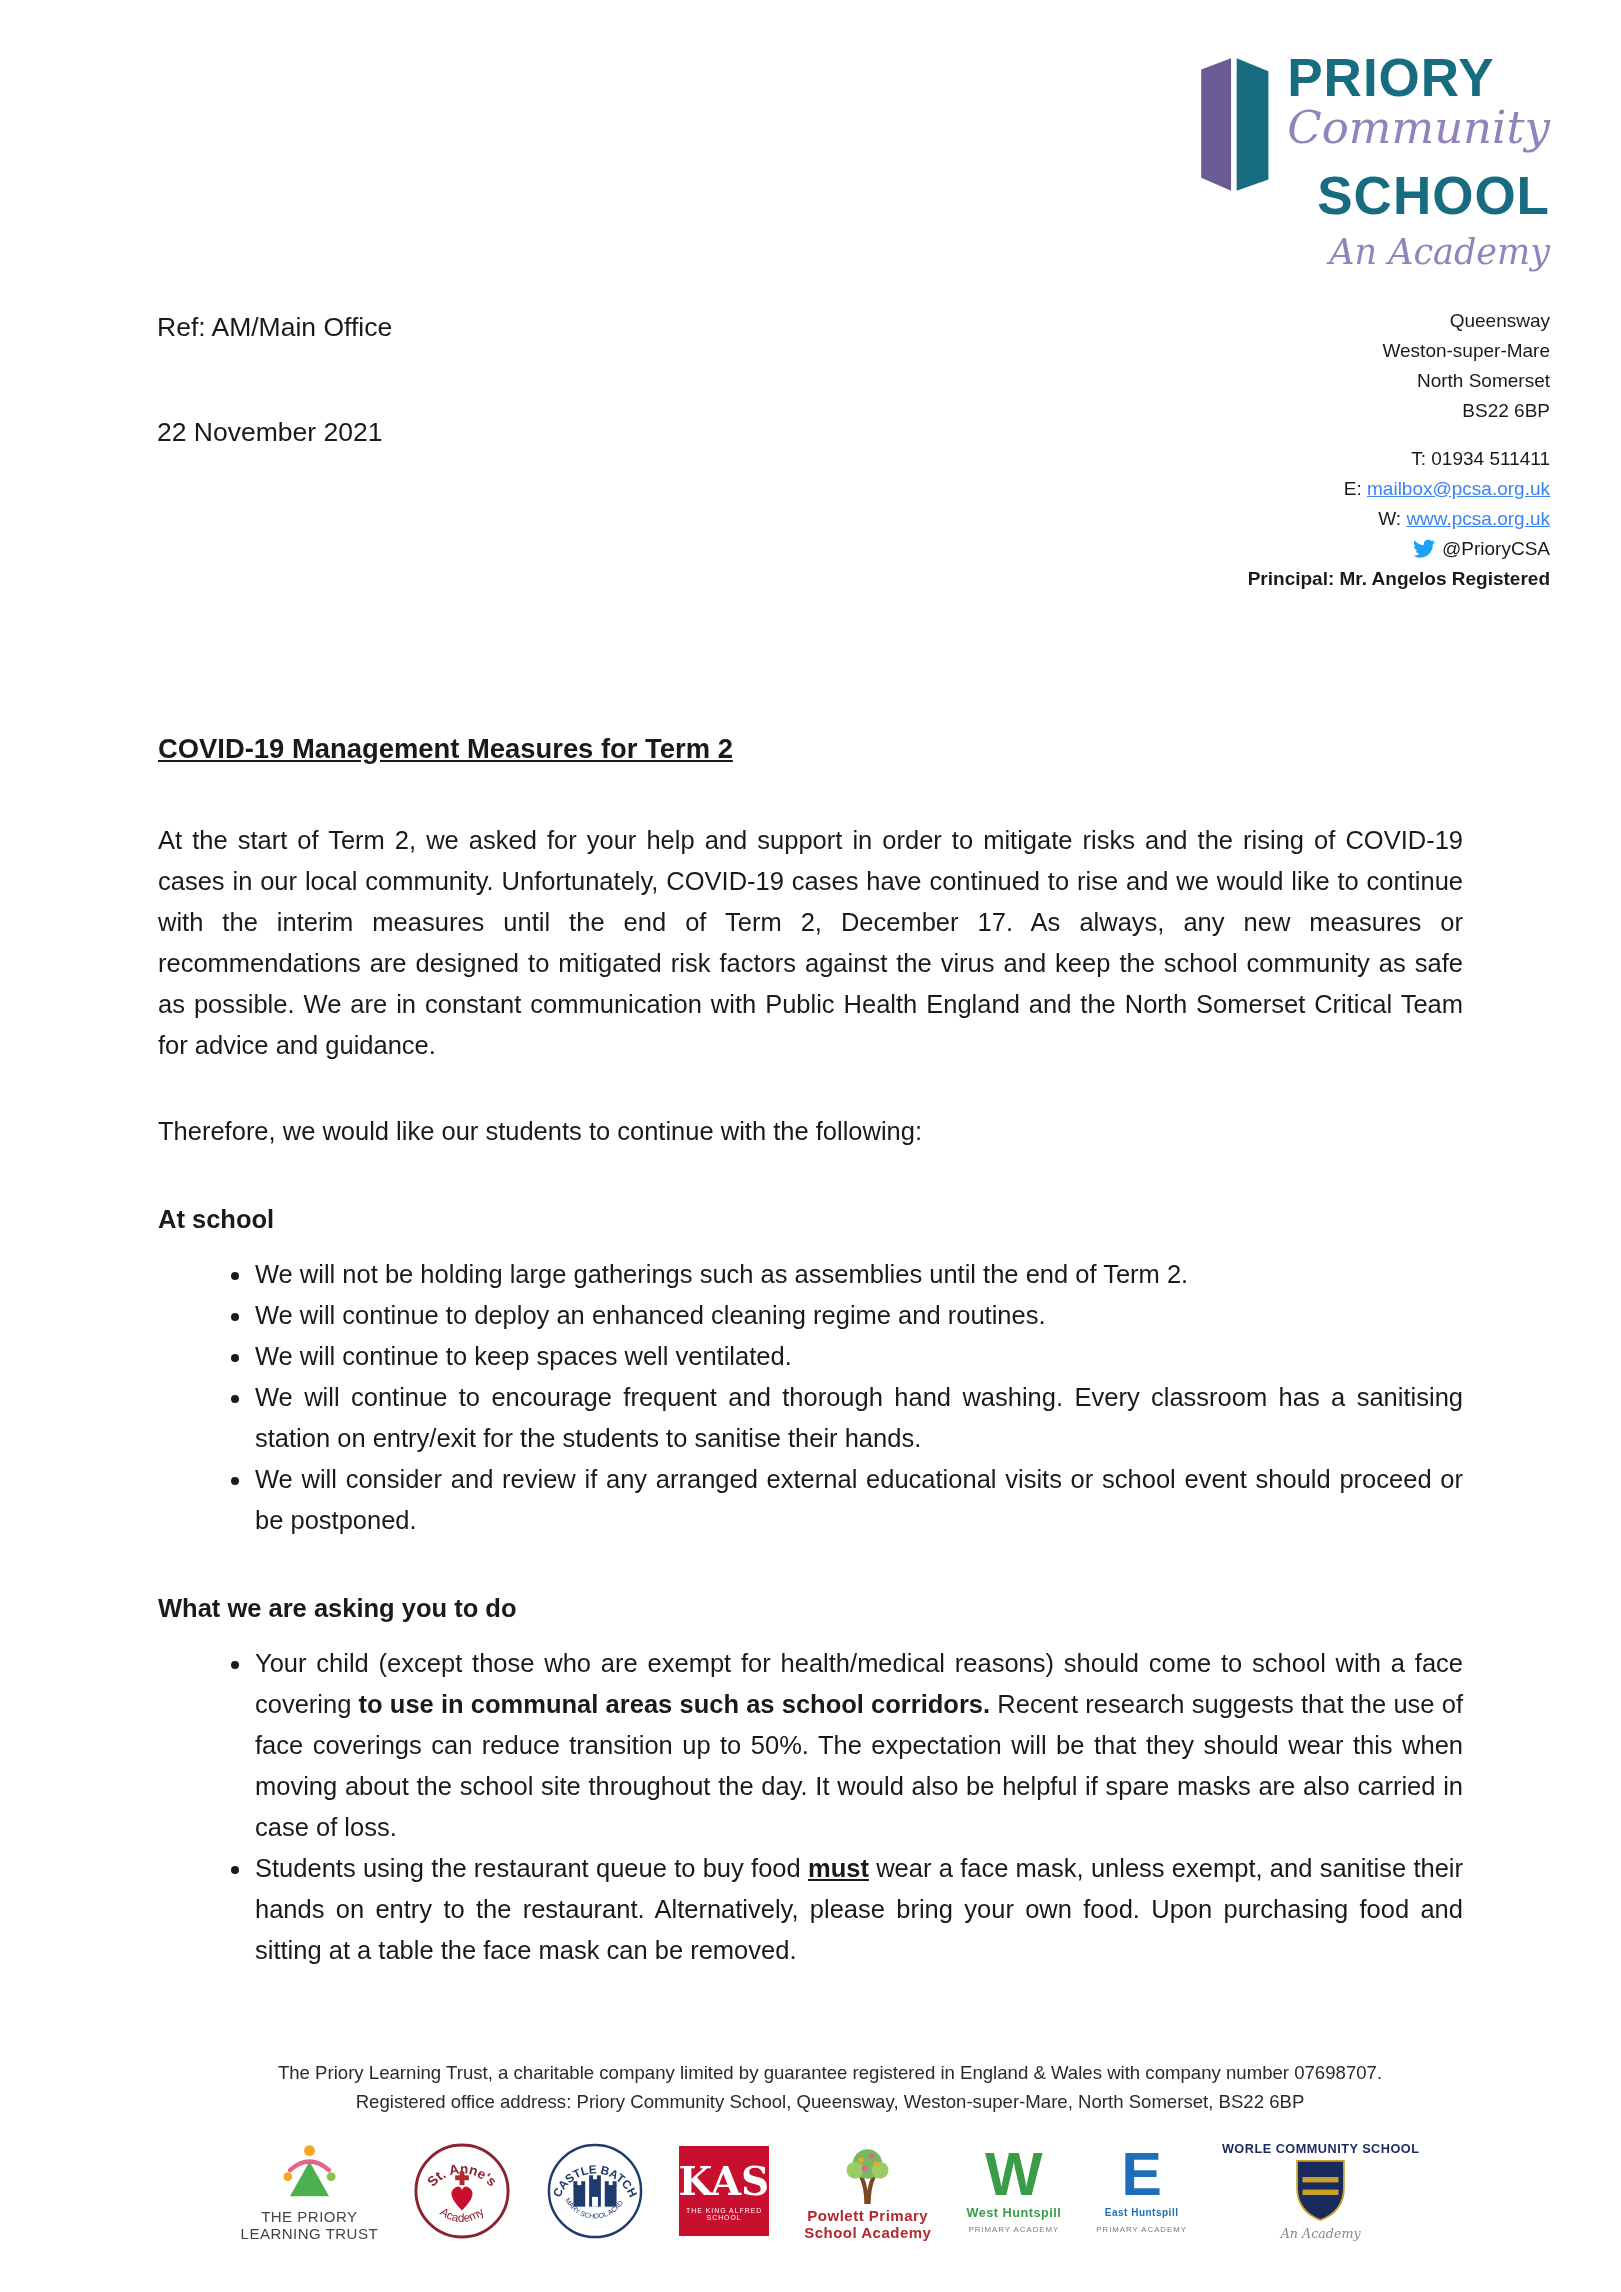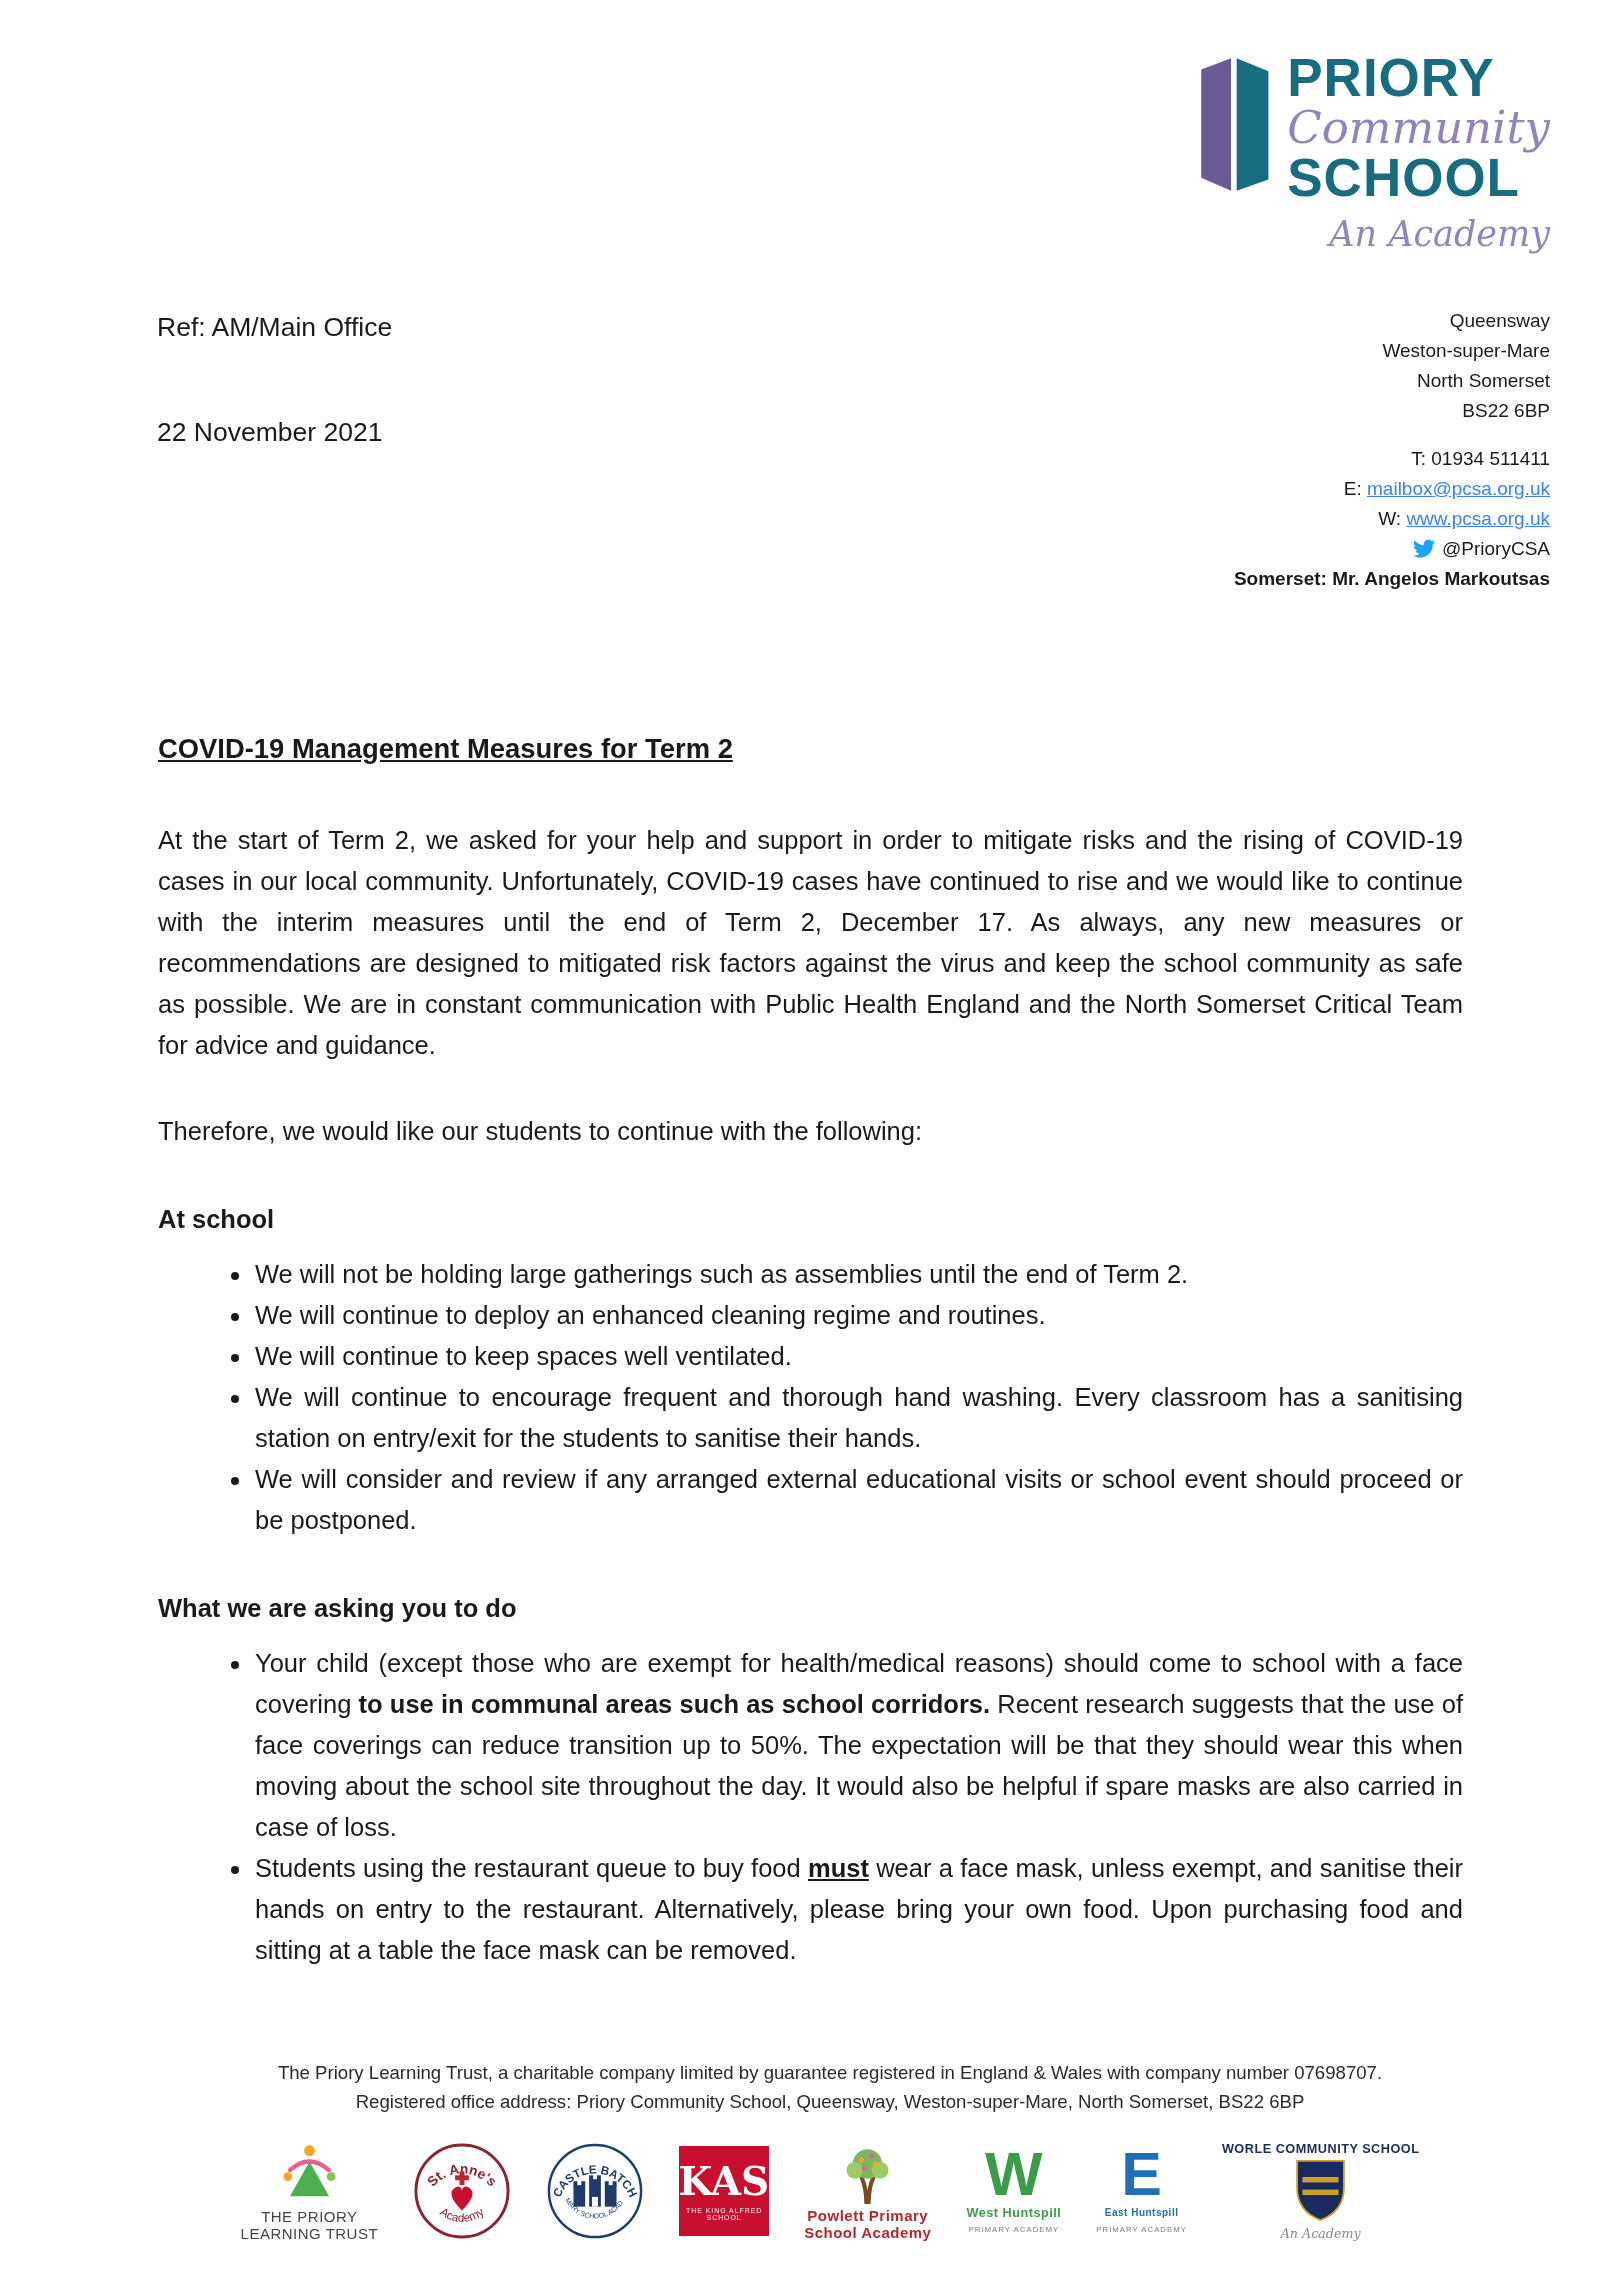--- a/index.html
+++ b/index.html
@@ -10,21 +10,21 @@
   
   .ref  { position:absolute; left:157px; top:312px; font-size:26.5px; }
   .date { position:absolute; left:157px; top:417px; font-size:26.5px; }
 
   .logo-block { position:absolute; top:51px; right:71px; width:412px; }
   .logo-row { display:flex; align-items:flex-start; justify-content:flex-end; gap:13.7px; }
   .logo-book { width:84px; height:147px; flex:0 0 auto; }
   .logo-text { text-align:left; }
   .logo-priory  { font-size:53px; font-weight:bold; color:#176c80; letter-spacing:1px; line-height:53px; }
   .logo-community { font-size:45px; color:#9283bc; font-style:italic; font-family:"DejaVu Serif", serif; line-height:43px; margin-top:2px; }
-  .logo-school  { font-size:53px; font-weight:bold; color:#176c80; letter-spacing:1px; line-height:53px; margin-top:2px; }
+  .logo-school  { font-size:53px; font-weight:bold; color:#176c80; letter-spacing:1px; line-height:53px; margin-top:20px;text-align:right; }
   .logo-tagline { text-align:right; font-size:35px; color:#9283bc; font-style:italic; font-family:"DejaVu Serif", serif; margin-top:9.8px; }
 
   .contact { position:absolute; top:306px; right:71px; text-align:right; font-size:19px; line-height:30px; }
   .contact-gap { height:17.6px; }
   .link { color:#3b82f6; text-decoration:underline; cursor:pointer; }
   .twitter-line { display:flex; align-items:center; justify-content:flex-end; gap:6.9px; }
   .twitter-line svg { width:23.5px; height:23.5px; }
   .principal { font-weight:bold; }
 
   
@@ -87,21 +87,21 @@
     <div class="contact-gap"></div>
     <div>T: 01934 511411</div>
     <div><span>E: </span><a class="link">mailbox@pcsa.org.uk</a></div>
     <div><span>W: </span><a class="link">www.pcsa.org.uk</a></div>
     <div class="twitter-line">
       <svg viewBox="0 0 24 24" fill="#1da1f2">
           <path d="M23.4 4.8c-.8.4-1.7.6-2.6.8.9-.6 1.6-1.4 2-2.5-.9.5-1.9.9-2.9 1.1C19 3.3 17.8 2.8 16.5 2.8c-2.6 0-4.6 2.1-4.6 4.6 0 .4 0 .7.1 1-3.8-.2-7.2-2-9.5-4.8-.4.7-.6 1.4-.6 2.3 0 1.6.8 3 2.1 3.9-.8 0-1.5-.2-2.1-.6v.1c0 2.2 1.6 4.1 3.7 4.5-.4.1-.8.2-1.2.2-.3 0-.6 0-.9-.1.6 1.8 2.3 3.2 4.3 3.2-1.6 1.2-3.6 2-5.7 2-.4 0-.7 0-1.1-.1 2 1.3 4.5 2.1 7.1 2.1 8.5 0 13.2-7.1 13.2-13.2v-.6c.9-.7 1.7-1.5 2.3-2.4z"></path>
         </svg>
       <span>@PrioryCSA</span>
     </div>
-    <div class="principal">Somerset: Mr. Angelos Markoutsas</div>
+    <div class="principal">Principal: Mr. Angelos Registered</div>
   </div>
 
   <div class="letter-body">
 
     <h2 class="heading">COVID-19 Management Measures for Term 2</h2>
 
     <p class="para">At the start of Term 2, we asked for your help and support in order to mitigate risks and the rising of COVID-19 cases in our local community.  Unfortunately, COVID-19 cases have continued to rise and we would like to continue with the interim measures until the end of Term 2, December 17.  As always, any new measures or recommendations are designed to mitigated risk factors against the virus and keep the school community as safe as possible. We are in constant communication with Public Health England and the North Somerset Critical Team for advice and guidance.</p>
 
     <p class="para tight">Therefore, we would like our students to continue with the following:</p>
 

